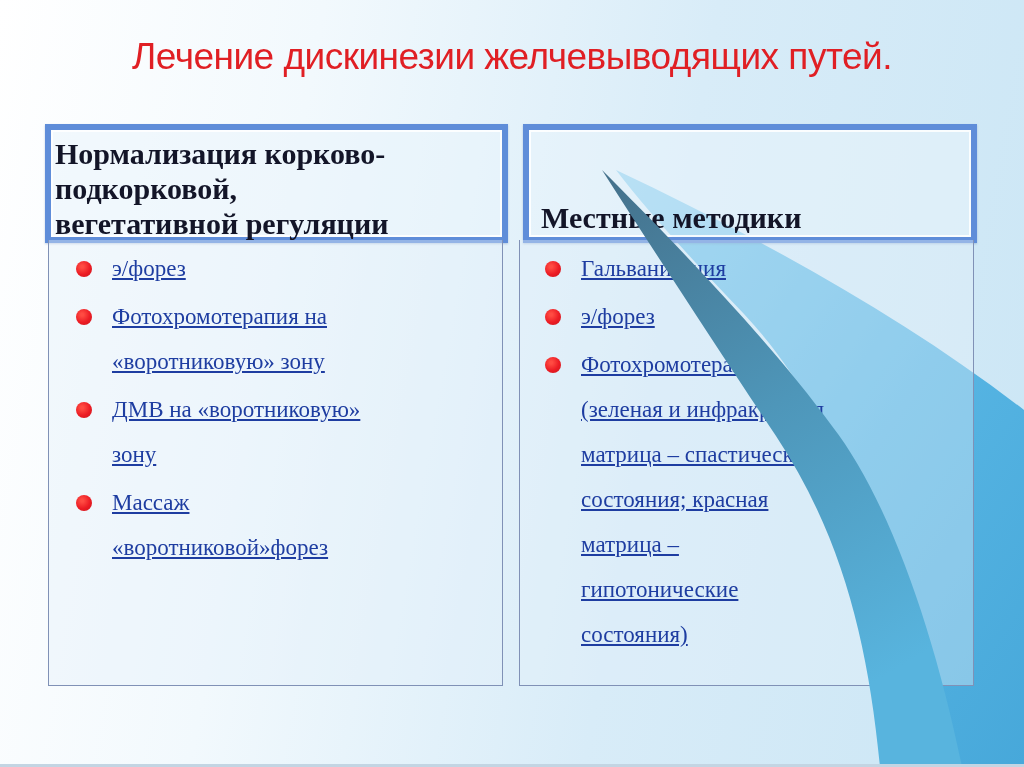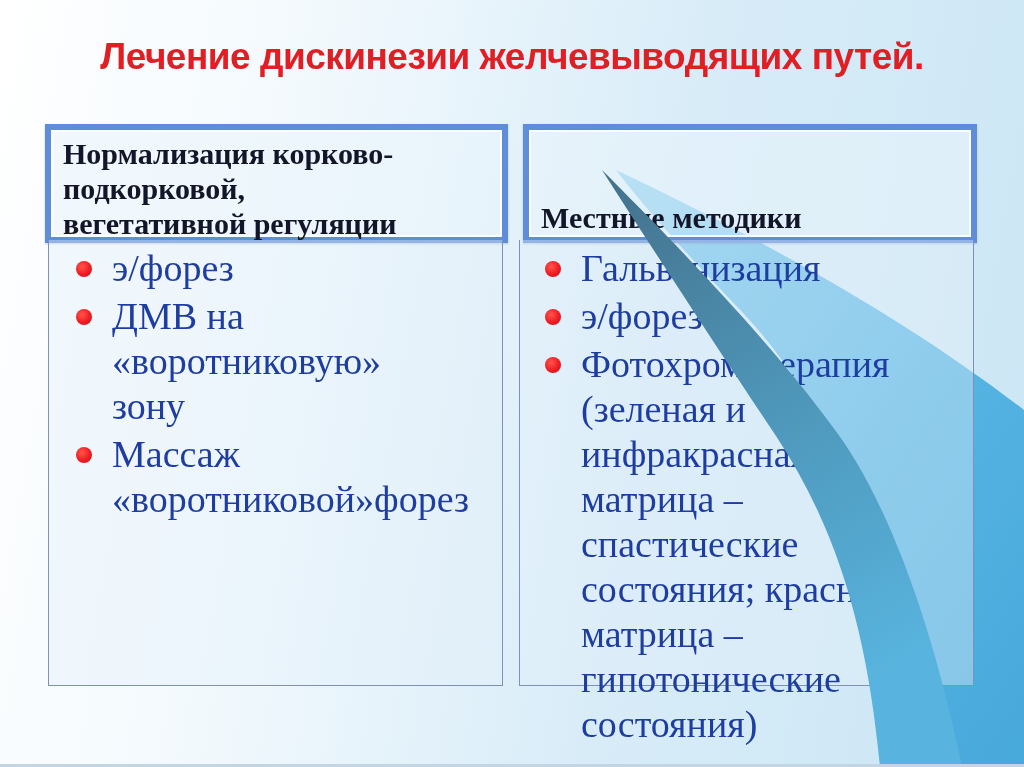--- a/index.html
+++ b/index.html
@@ -19,21 +19,21 @@
     pointer-events: none;
   }
   .swoosh-light { z-index: 1; }
   .swoosh-blade { z-index: 3; }
 
   .slide-title {
     position: absolute; top: 36px; left: 0; width: 1024px;
     z-index: 4;
     text-align: center;
     font-family: "Liberation Sans", "DejaVu Sans", sans-serif;
-    font-weight: bold;
+    font-weight: normal;
     font-size: 37px;
     letter-spacing: -0.5px;
     color: #e01f24;
     white-space: pre-line;
   }
 
   .header-box {
     position: absolute; top: 124px;
     z-index: 2;
     border: 6px solid #5f8dd9;
@@ -43,21 +43,21 @@
   }
   .header-box.left { left: 45px; width: 463px; height: 119px; }
   .header-box.right { left: 523px; width: 454px; height: 119px; display: flex; align-items: flex-end; }
 
   .header-text {
     position: relative; z-index: 4;
     font-weight: bold;
     font-size: 30px;
     line-height: 35px;
     color: #131528;
-    padding: 6px 12px;
+    padding: 6px 4px;
     white-space: pre-line;
   }
   .header-box.right .header-text { padding: 4px 12px 2px 12px; }
 
   .content-box {
     position: absolute; top: 240px; height: 446px;
     z-index: 2;
     border: 1.5px solid #8091b6;
     border-top: none;
     background: rgba(227,241,250,0.40);
@@ -81,24 +81,25 @@
   .bullet-dot {
     flex: 0 0 16px;
     width: 16px; height: 16px;
     margin-top: 15px;
     border-radius: 50%;
     background: radial-gradient(circle at 38% 35%, #ff4b42 10%, #ec1c24 55%, #c8151b 100%);
   }
   .content-box.left .bullet-dot { margin-right: 20px; }
   .content-box.right .bullet-dot { margin-right: 20px; }
   .item-text {
-    font-size: 38px;
+    font-size: 23px;
     line-height: 45px;
     color: #1e3da1;
     white-space: pre-line;
+    text-decoration: underline;
   }
 
   .bottom-strip {
     position: absolute; left: 0; bottom: 0;
     width: 1024px; height: 3px;
     background: #c3d5e3;
     z-index: 5;
   }
 </style>
 </head>
@@ -131,20 +132,25 @@
 
   <div class="header-box right">
     <div class="header-text">Местные методики</div>
   </div>
 
   <div class="content-box left">
     <ul class="bullet-list">
       <li>
         <span class="bullet-dot"></span>
         <span class="item-text">э/форез</span>
+      </li>
+      <li>
+        <span class="bullet-dot"></span>
+        <span class="item-text">Фотохромотерапия на
+«воротниковую» зону</span>
       </li>
       <li>
         <span class="bullet-dot"></span>
         <span class="item-text">ДМВ на «воротниковую»
 зону</span>
       </li>
       <li>
         <span class="bullet-dot"></span>
         <span class="item-text">Массаж
 «воротниковой»форез</span>

